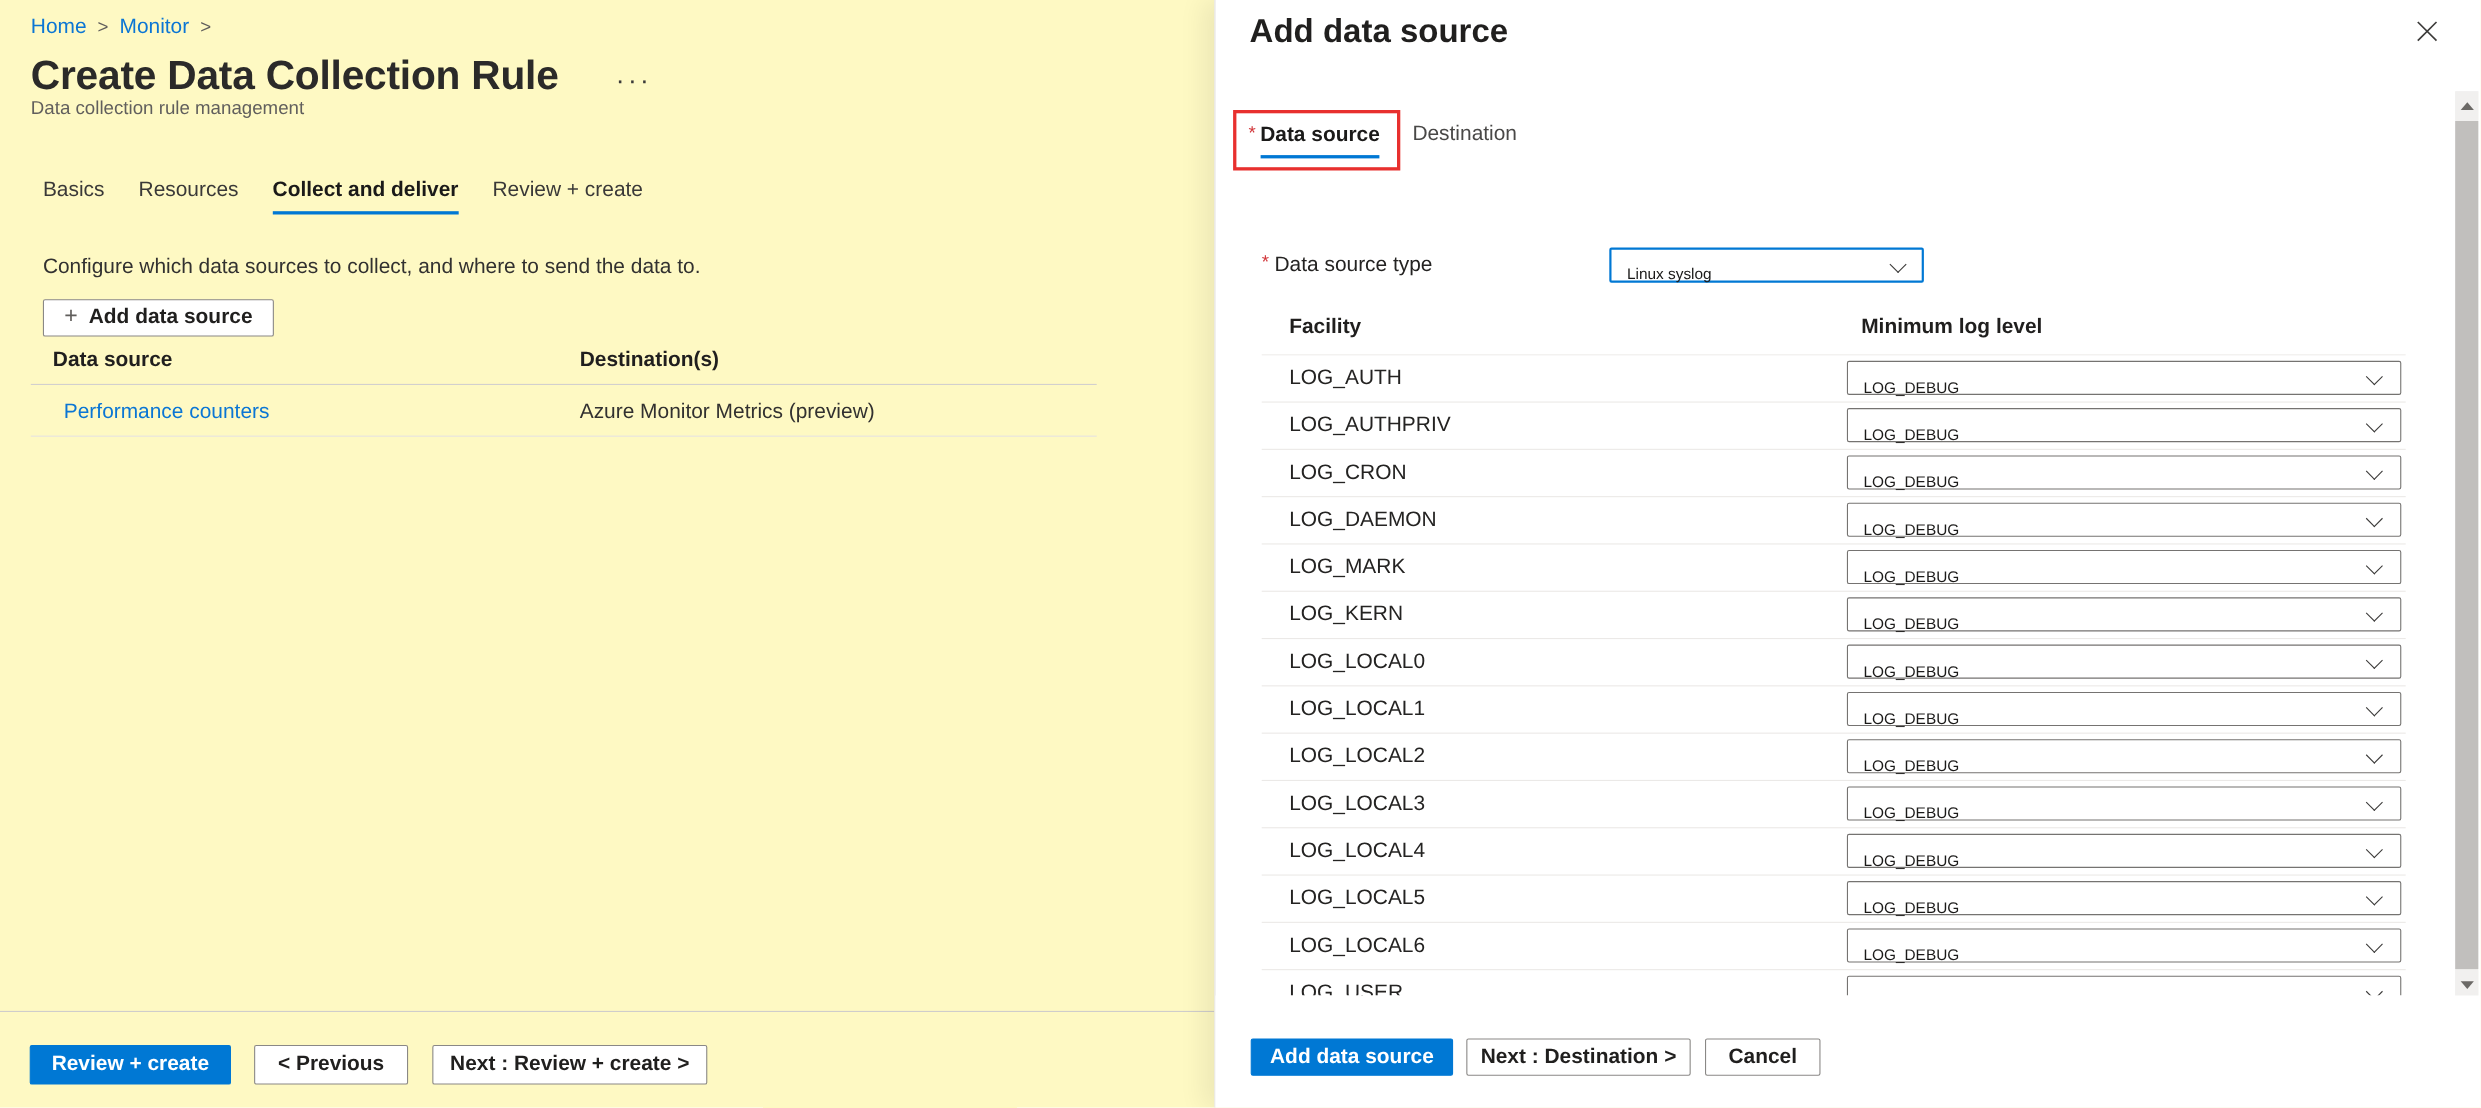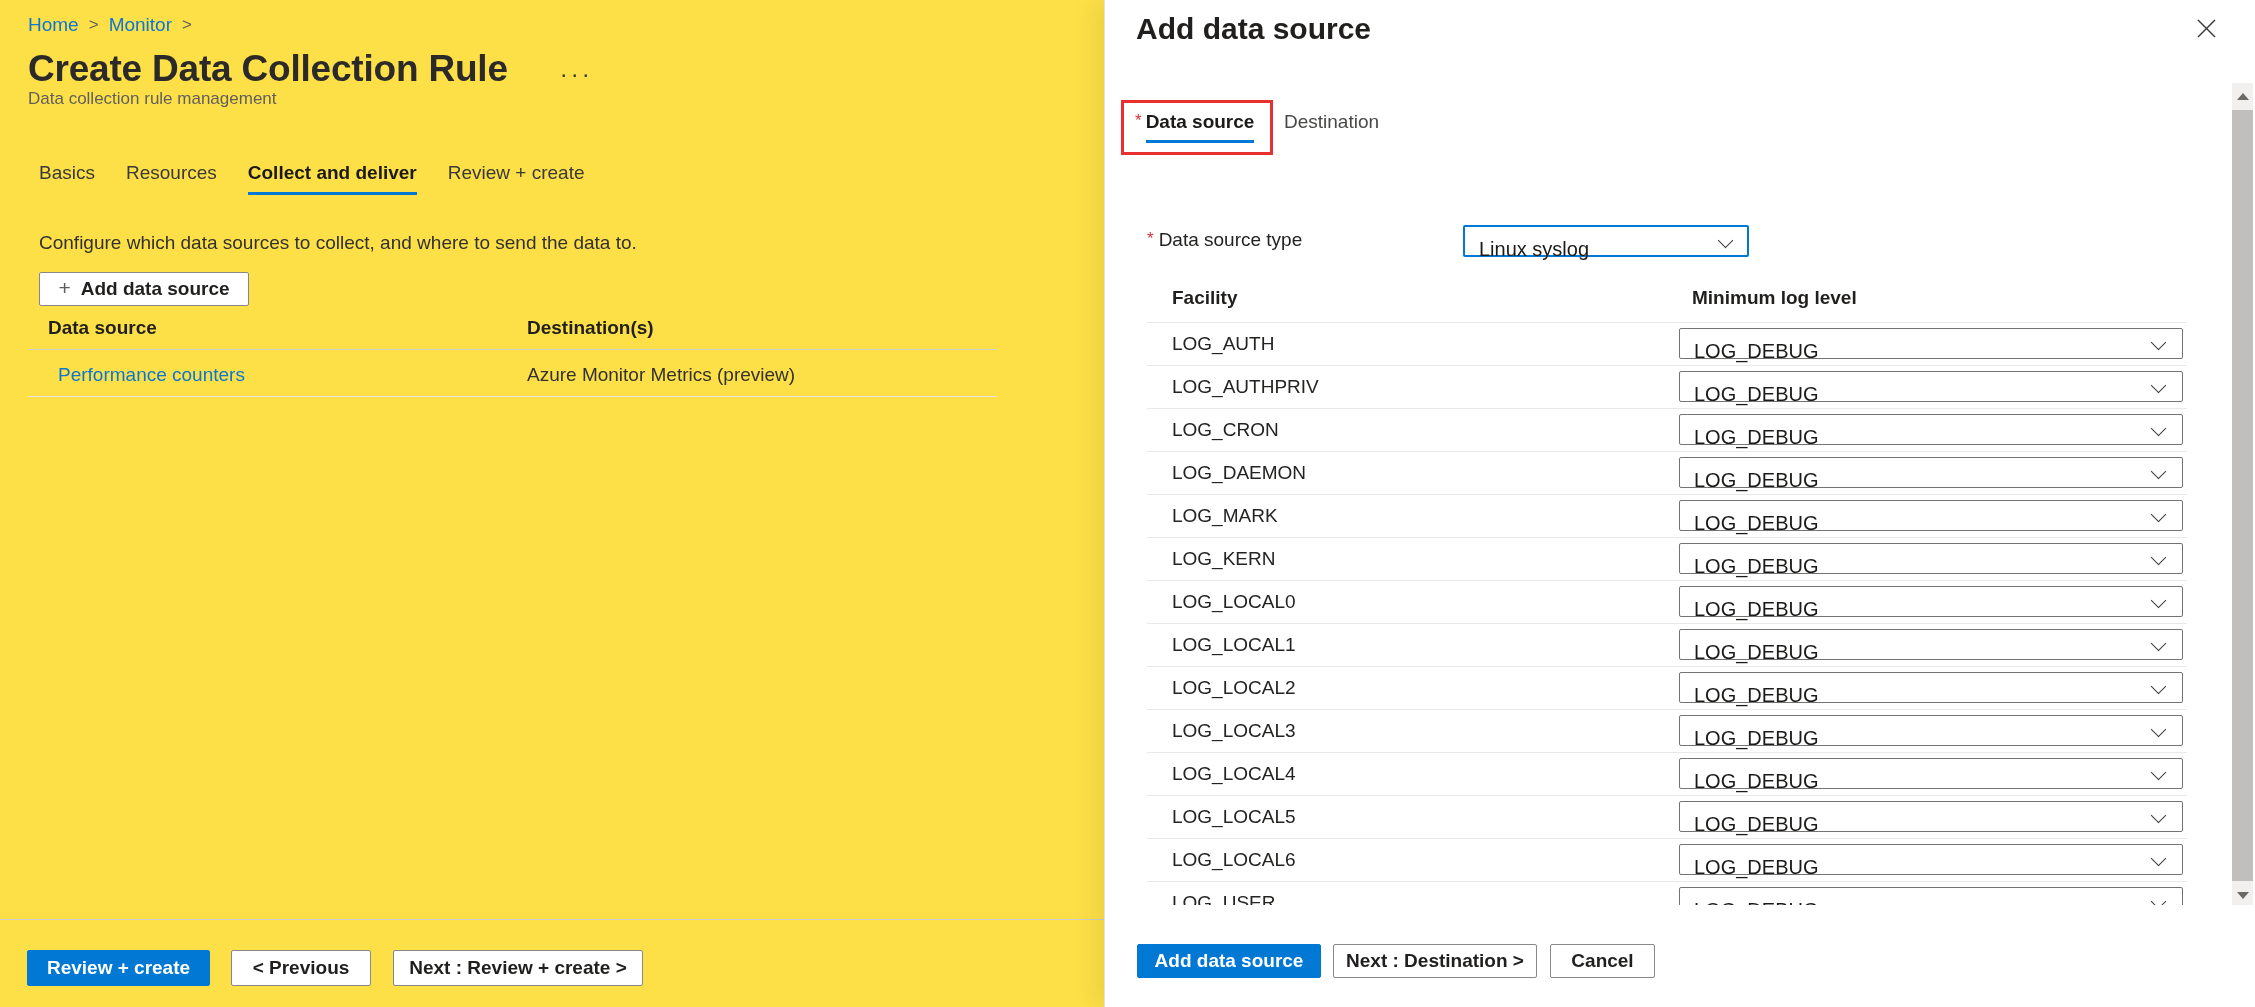--- a/index.html
+++ b/index.html
@@ -1,17 +1,17 @@
 <!DOCTYPE html>
 <html><head>
 <meta charset="utf-8">
 <style>
   html,body{margin:0;padding:0;background:#ffffff;}
   .screen{
-    position:relative;width:2255px;height:1007px;background:#fde047;overflow:hidden;
+    position:relative;width:2255px;height:1007px;background:#fef9c3;overflow:hidden;
     font-family:"Liberation Sans","DejaVu Sans",sans-serif;color:#201f1e;
     -webkit-font-smoothing:antialiased;
   }
   .abs{position:absolute;}
 
   
   .breadcrumb{left:28px;top:14px;font-size:19px;display:flex;gap:10px;align-items:center;}
   .crumb{color:#0b76d4;text-decoration:none;cursor:pointer;}
   .crumb-sep{color:#605e5c;font-size:17px;}
   .page-title-row{left:28px;top:48px;display:flex;align-items:center;gap:52px;}
@@ -46,21 +46,21 @@
   .annotation-box{left:16px;top:100px;width:152px;height:55px;border:3px solid #e8302e;box-sizing:border-box;pointer-events:none;}
   .ptab{top:111px;font-size:19px;cursor:pointer;}
   .ptab .req{color:#d13438;font-size:17px;margin-right:4px;vertical-align:2px;}
   .ptab1{left:30px;}
   .ptab1 .t{font-weight:700;color:#1b1a19;display:inline-block;padding-bottom:7px;border-bottom:3px solid #0078d4;}
   .ptab2{left:179px;color:#494847;}
   .panel-desc{left:48px;top:180px;font-size:19px;color:#3b3a39;}
   .field-label{left:42px;top:229px;font-size:19px;color:#242322;}
   .field-label .req{color:#d13438;font-size:17px;margin-right:5px;vertical-align:2px;}
   .select{box-sizing:border-box;background:#fff;cursor:pointer;position:absolute;}
-  .select .val{position:absolute;left:14px;top:16px;bottom:0;display:flex;align-items:center;font-size:20px;color:#1b1a19;}
+  .select .val{position:absolute;left:14px;top:16px;bottom:0;display:flex;align-items:center;font-size:14px;color:#1b1a19;}
   .chev{position:absolute;width:10px;height:10px;border-right:1.7px solid #3b3a39;border-bottom:1.7px solid #3b3a39;transform:rotate(45deg);}
   .type-select{left:358px;top:225px;width:286px;height:32px;border:2px solid #0078d4;border-radius:2px;}
   .type-select .chev{right:16px;top:8px;}
   .col-hdr{top:287px;font-size:19px;font-weight:600;color:#201f1e;}
   .rows-clip{left:0;top:322px;width:1151px;height:583px;overflow:hidden;}
   .frow{position:absolute;left:0;width:1151px;height:43px;}
   .frow .divider{position:absolute;left:42px;top:0;width:1040px;height:1px;background:#ebe9e7;}
   .frow .flabel{position:absolute;left:67px;top:0;height:43px;display:flex;align-items:center;font-size:19px;color:#242322;}
   .frow .select{left:574px;top:6px;width:504px;height:31px;border:1px solid #757371;border-radius:2px;}
   .frow .select .chev{right:18px;top:8px;}

